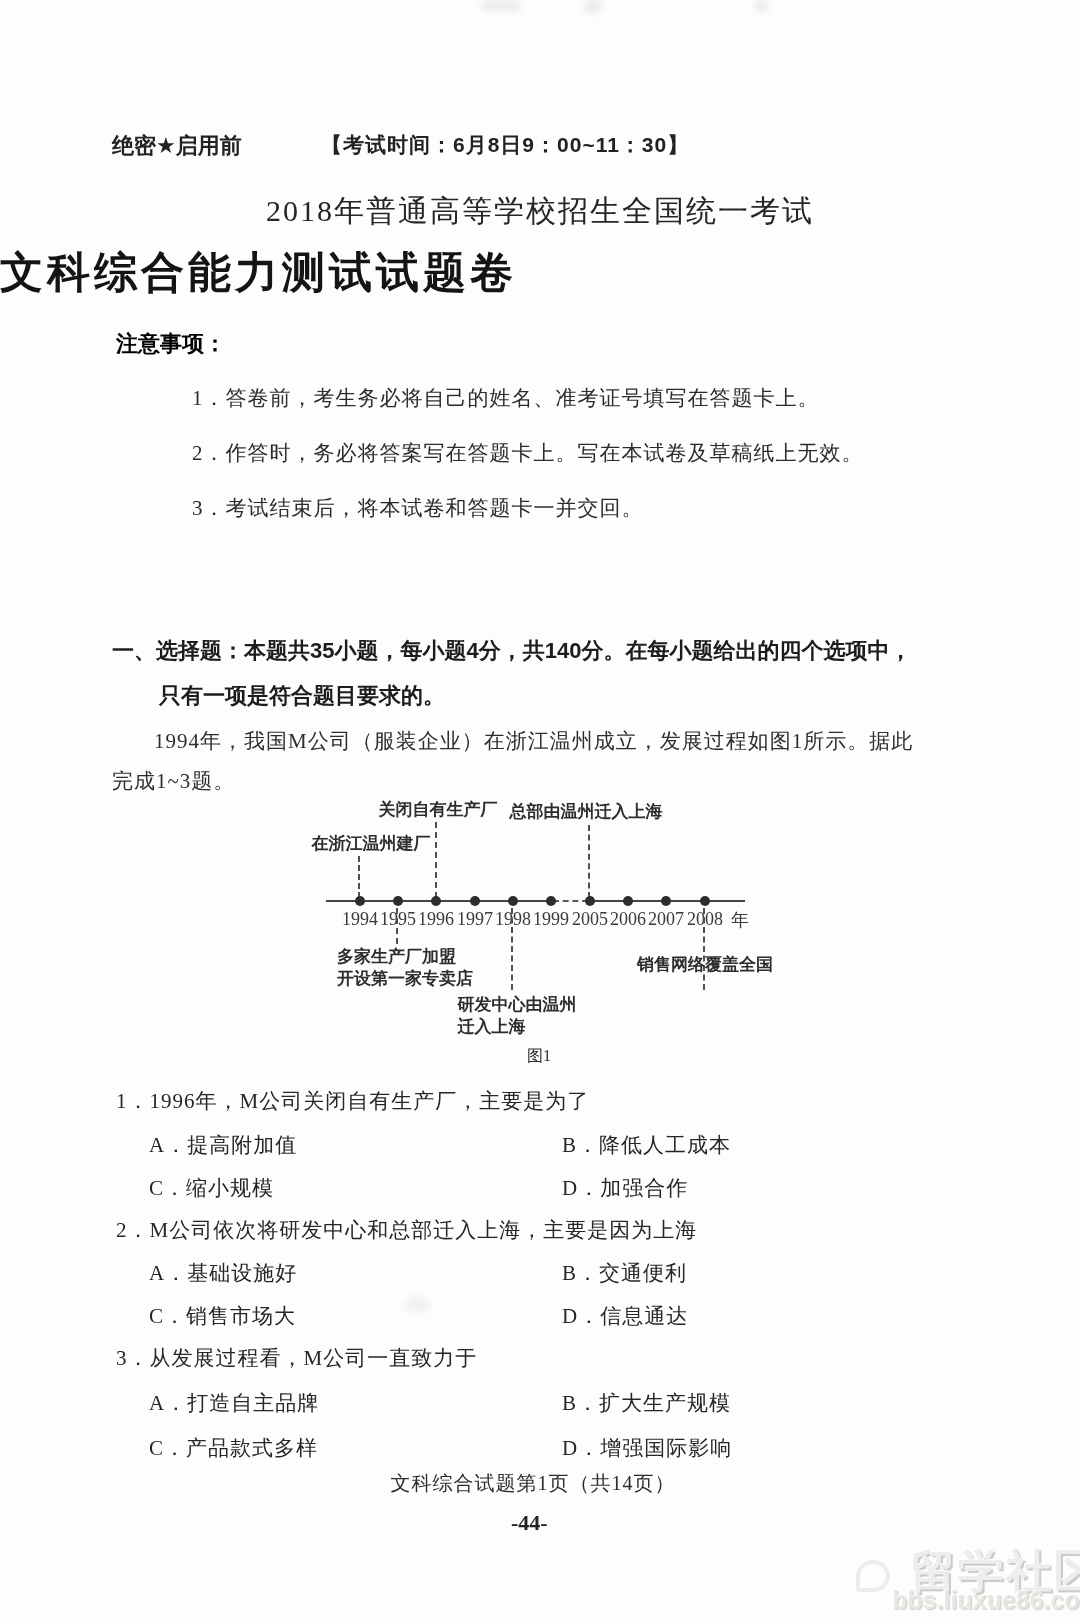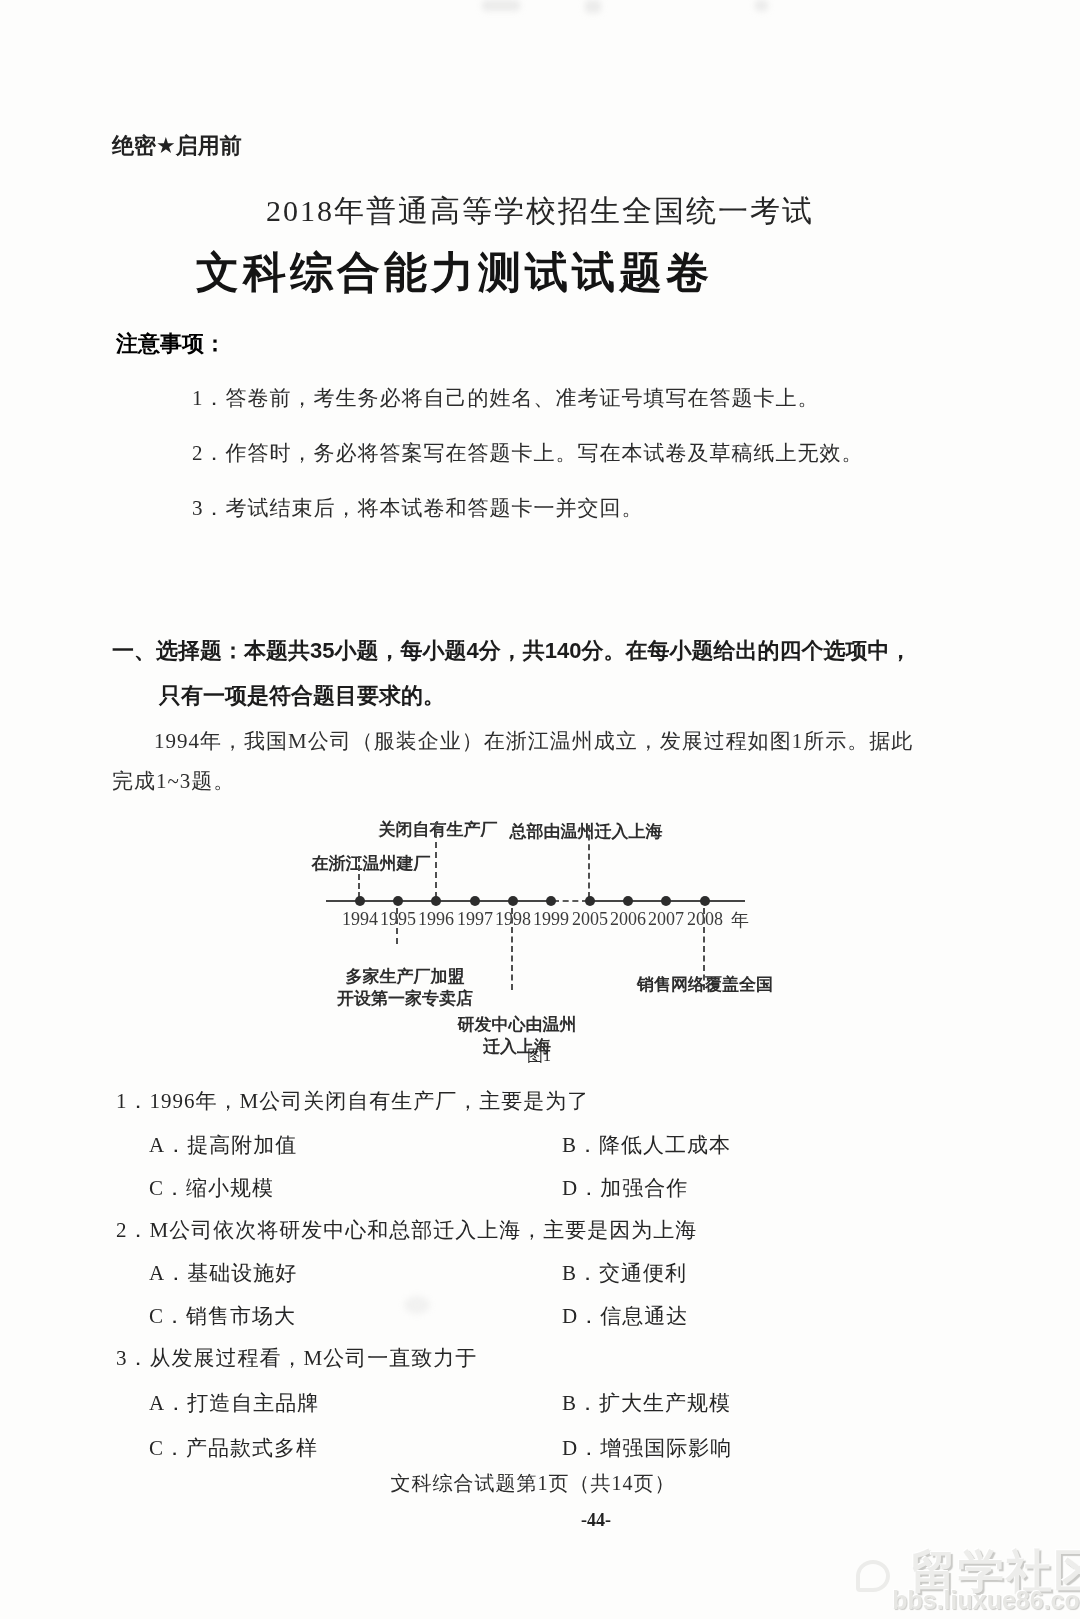--- a/index.html
+++ b/index.html
@@ -15,53 +15,53 @@
   .s1{left:482px;top:0;width:38px;height:11px;}
   .s2{left:585px;top:0;width:16px;height:13px;}
   .s3{left:755px;top:0;width:13px;height:11px;}
   .s4{left:404px;top:1296px;width:26px;height:18px;opacity:.35;border-radius:50%;}
 
   
   .hdr-left{left:112px;top:131px;font-size:22px;font-weight:bold;color:#222;}
   .hdr-time{left:321px;top:131px;font-size:21px;font-weight:600;color:#222;letter-spacing:1px;}
 
   .title1{left:0;top:191px;width:1080px;text-align:center;font-size:30px;letter-spacing:2px;color:#262626;}
-  .title2{left:0;top:244px;width:909px;text-align:center;font-size:43px;font-weight:bold;letter-spacing:4px;color:#141414;}
+  .title2{left:0;top:244px;width:909px;font-size:43px;font-weight:bold;letter-spacing:4px;color:#141414;}
 
   .notice-h{left:116px;top:329px;font-size:22px;font-weight:bold;color:#000000;}
   .notice{left:192px;font-size:21px;letter-spacing:1px;color:#2b2b2b;}
   .n1{top:384px;} .n2{top:439px;} .n3{top:494px;}
 
   .sec1{left:112px;top:636px;font-size:22px;font-weight:bold;color:#1c1c1c;}
   .sec2{left:159px;top:681px;font-size:22px;font-weight:bold;color:#1c1c1c;}
   .para1{left:154px;top:727px;font-size:21px;letter-spacing:1px;}
   .para2{left:112px;top:767px;font-size:21px;letter-spacing:1px;}
 
   
   .fig-label{position:absolute;font-size:17px;font-weight:bold;color:#2d2d2d;
-             transform:translateX(-50%);text-align:center;white-space:pre-line;line-height:1.3;margin-top:20px;}
+             transform:translateX(-50%);text-align:left;white-space:pre-line;line-height:1.3;}
   .vdash{position:absolute;width:0;border-left:2px dashed #4f4f4f;}
   .axis{position:absolute;height:0;border-top:2px solid #454545;}
   .axis-dash{position:absolute;height:0;border-top:2px dashed #5a5a5a;}
   .dot{position:absolute;width:10px;height:10px;border-radius:50%;background:#2d2d2d;top:896px;}
   .yr{position:absolute;top:909px;width:52px;text-align:center;font-size:18px;color:#3a3a3a;
       font-family:"Liberation Serif","DejaVu Serif",serif;}
   .yr-unit{position:absolute;left:731px;top:908px;font-size:18px;color:#3a3a3a;}
   .fig-cap{left:489px;top:1046px;width:100px;text-align:center;font-size:16px;color:#2b2b2b;}
 
   
   .qstem{left:116px;font-size:21px;letter-spacing:1px;color:#262626;}
   .optL{left:149px;font-size:21px;letter-spacing:1px;color:#262626;font-family:Liberation Serif, serif;}
   .optR{left:562px;font-size:21px;letter-spacing:1px;color:#262626;}
   .q1{top:1087px;} .q1ab{top:1131px;} .q1cd{top:1174px;}
   .q2{top:1216px;} .q2ab{top:1259px;} .q2cd{top:1302px;}
   .q3{top:1344px;} .q3ab{top:1389px;} .q3cd{top:1434px;}
 
   .footer-line{left:233px;top:1470px;width:600px;text-align:center;font-size:20px;letter-spacing:1px;color:#2c2c2c;}
-  .page-num{left:511px;top:1510px;width:100px;text-align:right;font-size:18px;font-weight:600;color:#222;}
+  .page-num{left:511px;top:1510px;width:100px;text-align:left;font-size:22px;font-weight:600;color:#222;}
 
   
   .wm{position:absolute;right:-22px;bottom:6px;text-align:right;line-height:1;}
   .wm-brand{font-size:46px;font-weight:bold;color:#ededeb;letter-spacing:2px;
             text-shadow:-1px -1px 0 #ffffff,2px 2px 1px #c9c9c6;}
   .wm-site{font-size:25px;font-weight:bold;color:#e7e7e4;margin-top:-6px;
            text-shadow:-1px -1px 0 #ffffff,1px 1px 1px #cdcdca;}
   .wm-logo{position:absolute;left:-36px;top:12px;width:26px;height:24px;border:4px solid #ececea;
            border-radius:50% 50% 50% 4px;text-shadow:1px 1px 0 #cfcfcc;}
 </style>
@@ -69,20 +69,21 @@
 <body>
 
 <div class="page songti">
 
   <div class="smudge s1"></div>
   <div class="smudge s2"></div>
   <div class="smudge s3"></div>
   <div class="smudge s4"></div>
 
   <div class="abs hdr-left heiti">绝密★启用前</div>
+  <div class="abs hdr-time heiti">【考试时间：6月8日9：00~11：30】</div>
 
   <div class="abs title1 songti">2018年普通高等学校招生全国统一考试</div>
   <div class="abs title2 heiti">文科综合能力测试试题卷</div>
 
   <div class="abs notice-h heiti">注意事项：</div>
   <div class="abs notice n1 songti">1．答卷前，考生务必将自己的姓名、准考证号填写在答题卡上。</div>
   <div class="abs notice n2 songti">2．作答时，务必将答案写在答题卡上。写在本试卷及草稿纸上无效。</div>
   <div class="abs notice n3 songti">3．考试结束后，将本试卷和答题卡一并交回。</div>
 
   <div class="abs sec1 heiti">一、选择题：本题共35小题，每小题4分，共140分。在每小题给出的四个选项中，</div>

